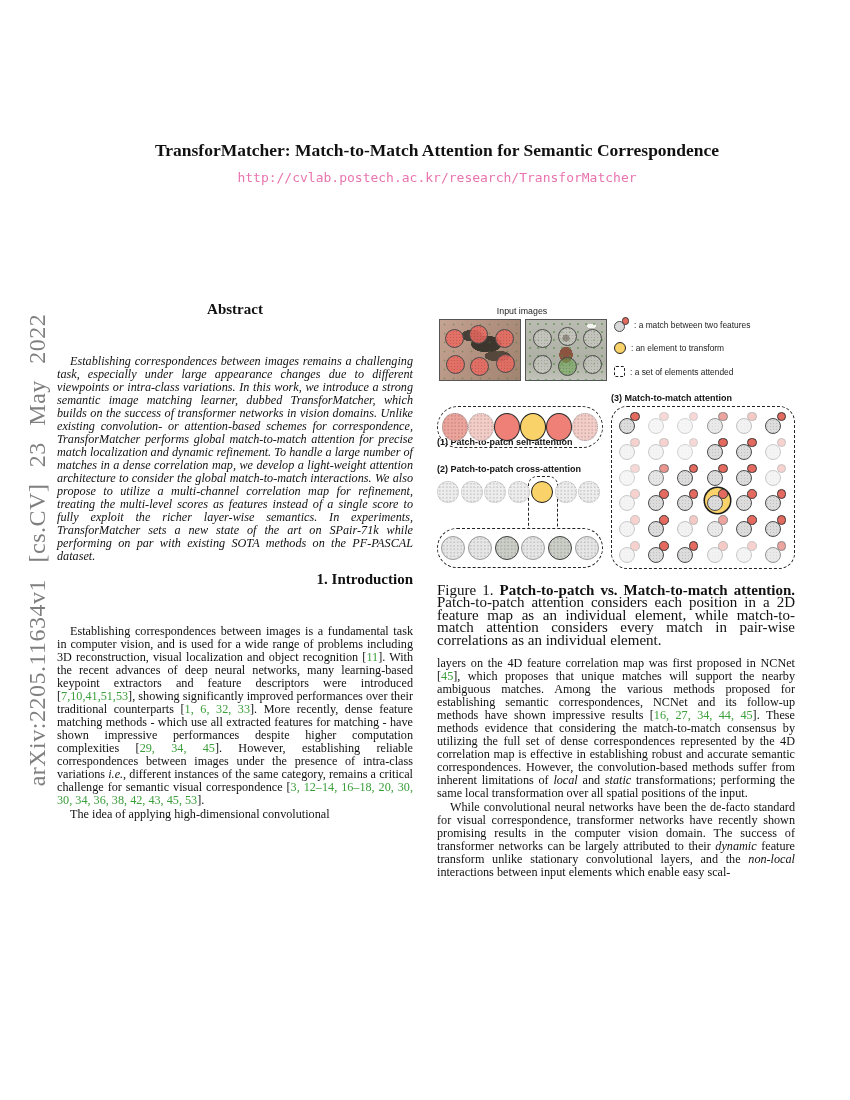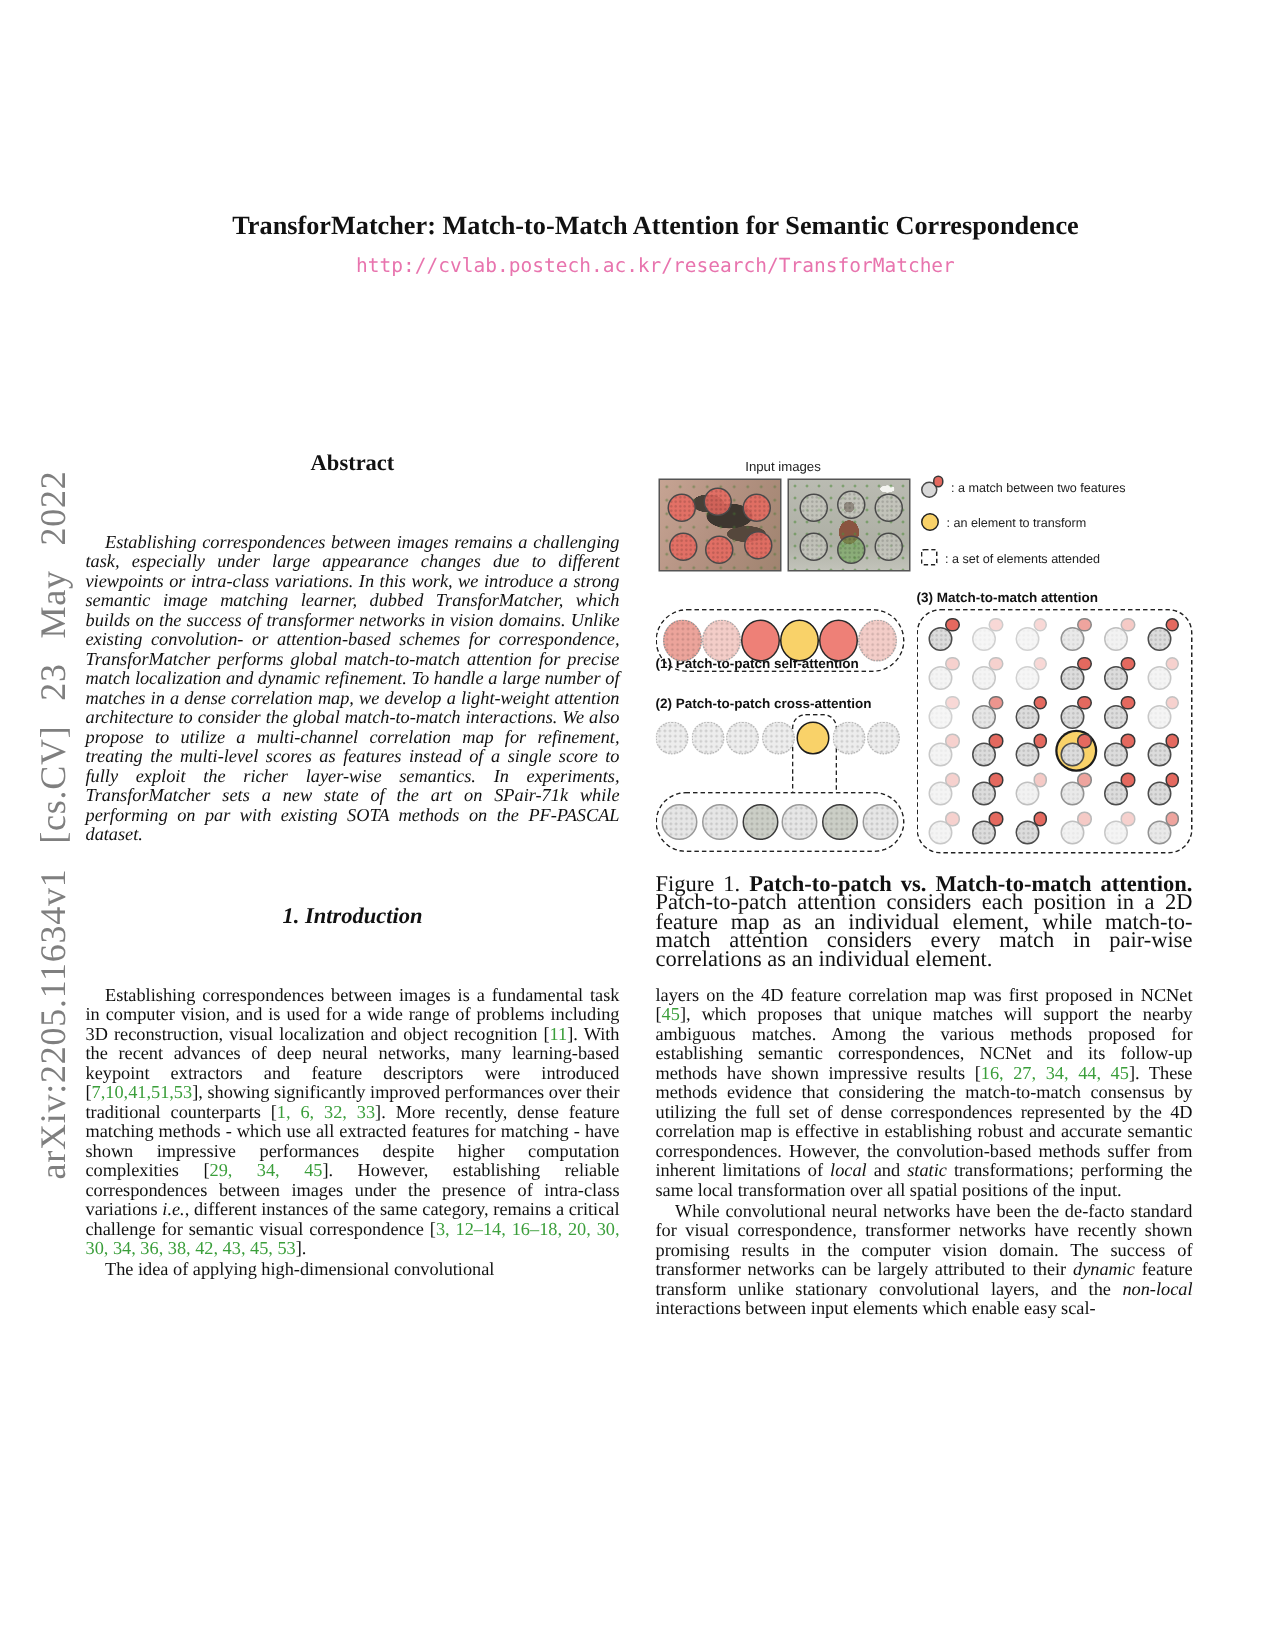--- a/index.html
+++ b/index.html
@@ -16,21 +16,21 @@
   .title{font-size:17.5px;font-weight:bold;margin:0;line-height:22px;}
   .authors{margin-top:33px;display:flex;justify-content:center;gap:44px;font-size:14.5px;}
   .affil{margin-top:12px;font-size:14.5px;}
   .url{display:inline-block;margin-top:9px;font-family:"DejaVu Sans Mono","Liberation Mono",monospace;
        font-size:13px;color:#e874ae;text-decoration:none;letter-spacing:0px;}
 
   
   .col-left{position:absolute;left:57px;top:301px;width:356px;}
   .col-right{position:absolute;left:437px;top:657px;width:358px;}
   .abs-h{font-size:15px;font-weight:bold;text-align:center;margin:0 0 15px 0;}
-  .sec-h{font-size:15px;font-weight:bold;text-align:center;margin:40px 0 12px 0;font-style:italic;}
+  .sec-h{font-size:15px;font-weight:bold;text-align:right;margin:8px 0 12px 0;}
   .abs{font-style:italic;}
   p.para,p.abs{font-size:12.2px;line-height:13px;text-align:justify;margin:0;hyphens:none;}
   p.indent{text-indent:13px;margin-top:37px;}
   p.para + p.para{margin-top:1px;}
   .rt-cite{color:#3a9e3a;}
   .rt-i{font-style:italic;}
   .rt-b{font-weight:bold;}
 
   
   .figure{position:absolute;left:437px;top:306px;width:358px;height:345px;

